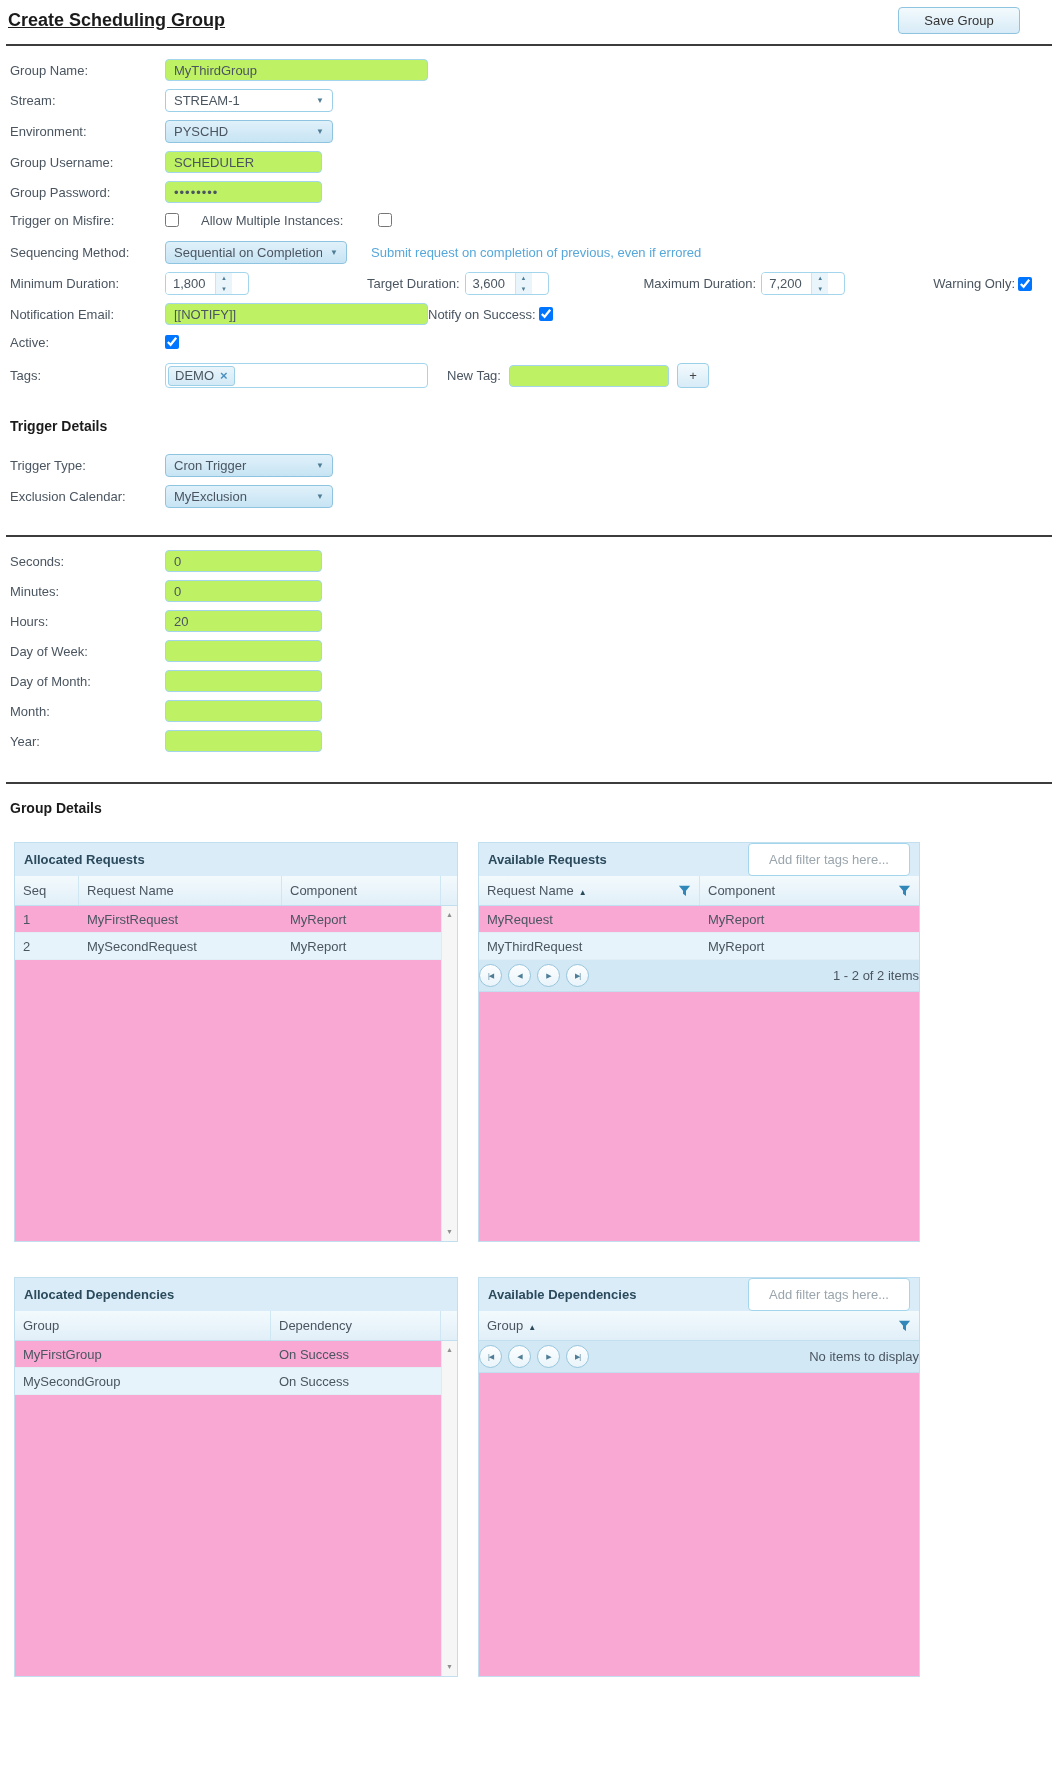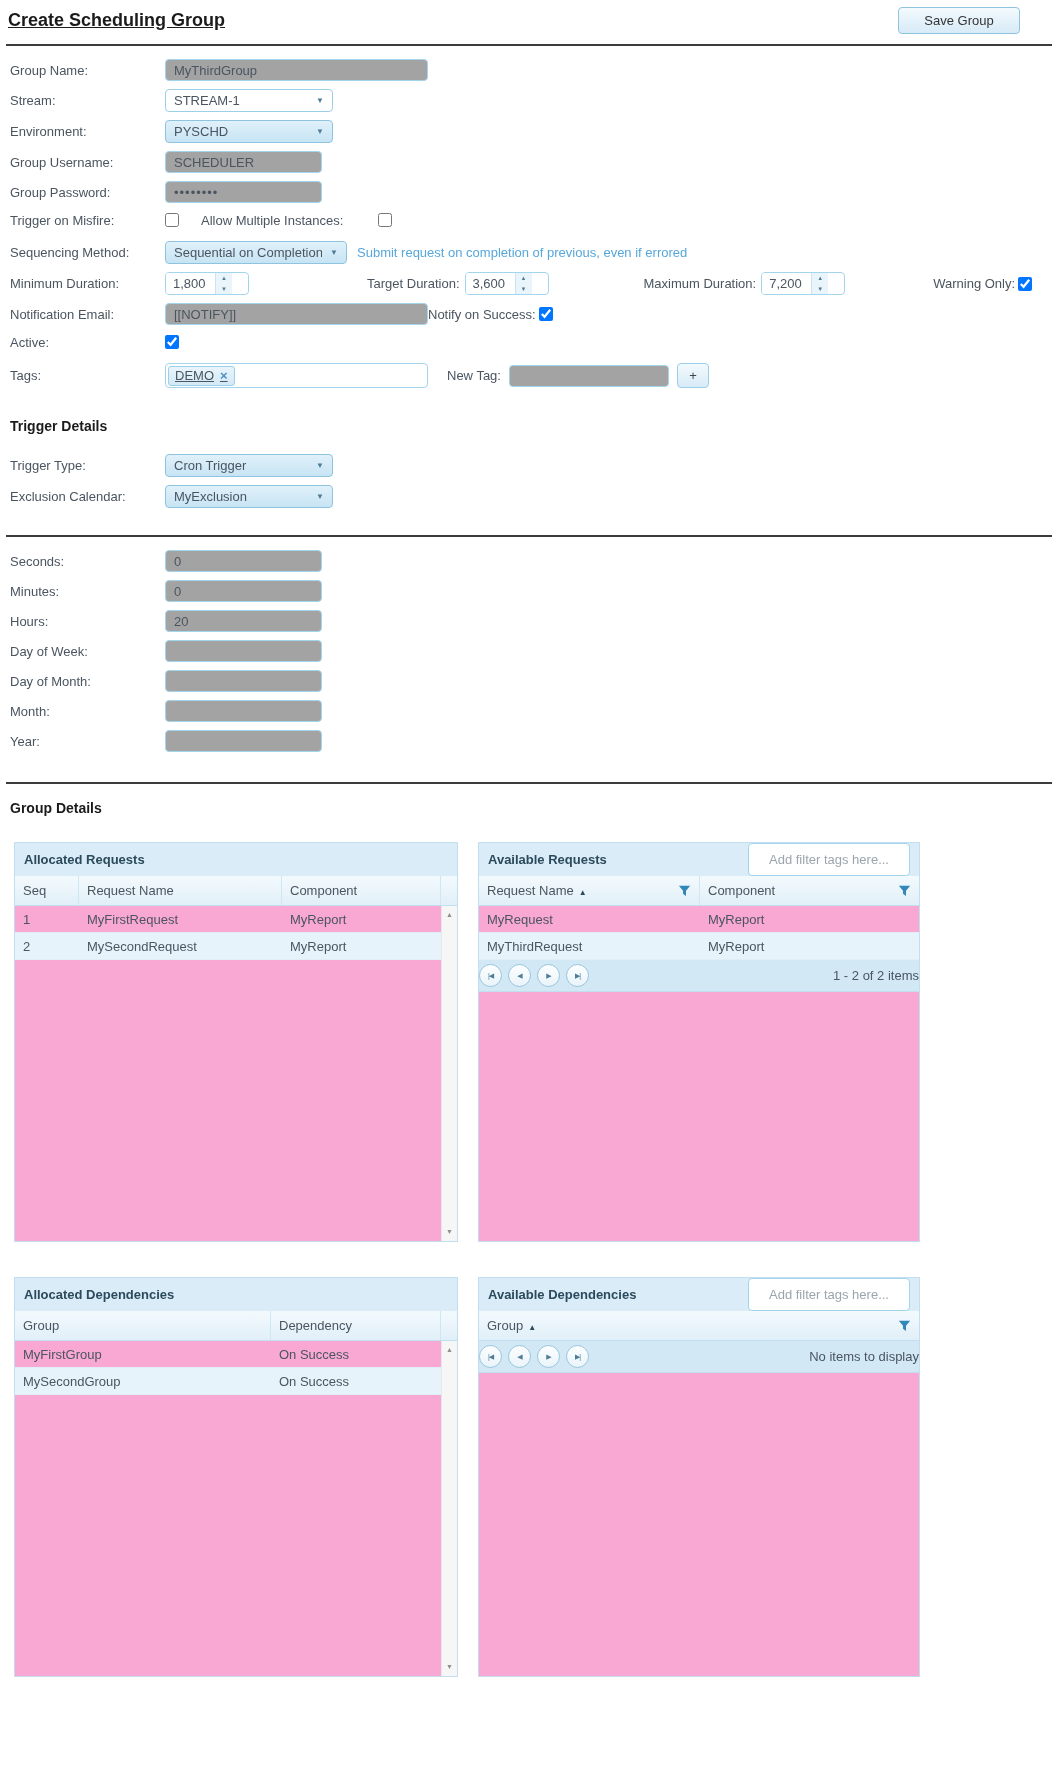--- a/index.html
+++ b/index.html
@@ -12,41 +12,41 @@
     border:1px solid #8fc4e0; border-radius:4px; background:linear-gradient(#f3fafd,#d7ebf7);
     font:13px "Liberation Sans",sans-serif; color:#333; cursor:pointer; }
   .hr2 { border:none; border-top:2px solid #3c3c3c; margin:0 6px; }
 
   
   .form { padding:13px 0 0 10px; }
   .row { display:flex; align-items:center; margin-bottom:8px; min-height:22px; }
   .row.cbrow { min-height:18px; margin-bottom:12px; }
   .lbl { width:155px; flex:none; color:#4a5560; }
   .txt { height:22px; border:1px solid #a3d5ec; border-radius:4px; padding:0 8px; width:263px;
-    font:13px "Liberation Sans",sans-serif; color:#4a5560; outline:none; background:#a3a3a3; }
+    font:13px "Liberation Sans",sans-serif; color:#4a5560; outline:none; background:#bef264; }
   .txt.small { width:157px; }
   .txt.pw { letter-spacing:1px; }
   .dd { display:flex; width:168px; height:23px; border:1px solid #9ccfe8; border-radius:4px;
     background:#fff; align-items:center; cursor:pointer; }
   .dd.wide { width:182px; }
   .dd.hl { background:linear-gradient(#e0f1fa,#c7e4f4); border-color:#8fc4e0; }
   .dd-text { flex:1; padding-left:8px; white-space:nowrap; overflow:hidden; }
   .dd-arrow { width:24px; text-align:center; color:#4f7d96; font-size:8px; flex:none; }
   .spin { display:flex; width:84px; height:23px; border:1px solid #a3d5ec; border-radius:4px;
     overflow:hidden; background:#fff; }
   .spin input { width:49px; border:none; outline:none; padding:0 7px;
     font:13px "Liberation Sans",sans-serif; color:#4a5560; }
   .spin-btns { width:17px; flex:none; border-left:1px solid #c9e4f3; background:#eaf5fb;
     display:flex; flex-direction:column; }
   .spin-btns span { flex:1; font-size:6px; color:#4f7d96; text-align:center; line-height:10px; cursor:pointer; }
   input[type=checkbox] { margin:0 4px 0 0; width:14px; height:14px; }
-  .hint { color:#56a7da; margin-left:10px; white-space:nowrap; }
+  .hint { color:#56a7da; margin-left:24px; white-space:nowrap; }
   .inline-lbl { white-space:nowrap; }
   .tagsbox { width:263px; height:25px; border:1px solid #a3d5ec; border-radius:4px; background:#fff;
-    display:flex; align-items:center; padding:1px 2px;text-decoration:underline; }
+    display:flex; align-items:center; padding:1px 2px; }
   .chip { display:inline-flex; align-items:center; height:20px; padding:0 6px;
     background:linear-gradient(#eaf5fb,#d2e9f6); border:1px solid #9ccfe8; border-radius:3px; }
   .chip-x { color:#4a90c0; font-weight:bold; margin-left:6px; cursor:pointer; font-size:13px; }
   .add-btn { width:32px; height:25px; border:1px solid #9ccfe8; border-radius:4px;
     background:linear-gradient(#f3fafd,#d7ebf7); color:#444; font:13px "Liberation Sans",sans-serif; cursor:pointer; }
   .section-h { font-size:14px; font-weight:bold; color:#1b1b1b; margin:0; padding-left:10px; }
 
   
   .panels { display:flex; gap:20px; margin-left:14px; }
   .panel { width:444px; height:400px; border:1px solid #c2dfef; display:flex; flex-direction:column; background:#f9a8d4; }

